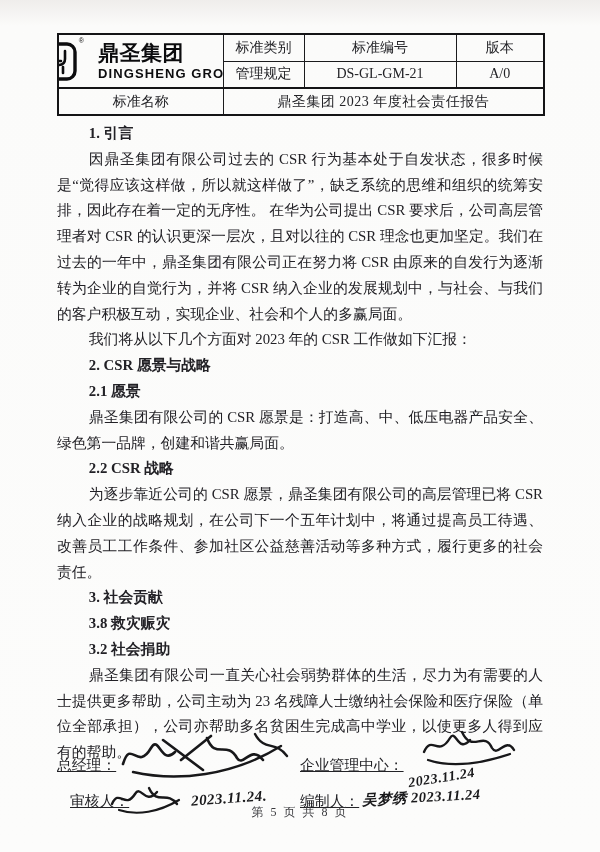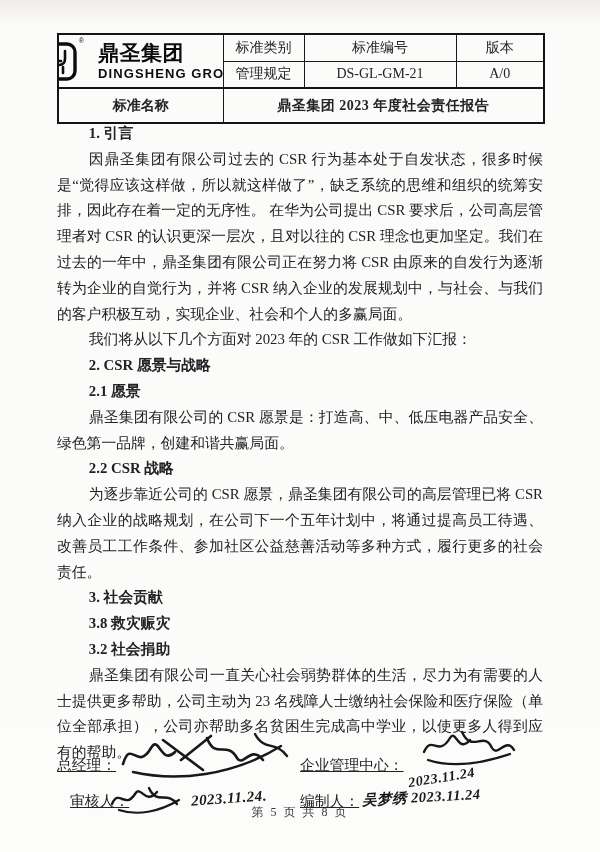--- a/index.html
+++ b/index.html
@@ -23,21 +23,21 @@
     table-layout: fixed;
   }
   .header-table td {
     border: 1.5px solid #1b1b1d;
     text-align: center; vertical-align: middle;
     font-size: 14px; color: #232327;
     height: 27px;
     overflow: hidden;
   }
   .header-table { border: 2px solid #141416; }
-  .header-table tr.name-row td { border-top: 2.5px solid #141416; height: 35px; font-weight: bold; }
+  .header-table tr.name-row td { border-top: 2.5px solid #141416; height: 27px; }
   .logo-cell { width: 165px; }
   .col-cat { width: 81px; }
   .col-num { width: 152px; }
   .col-ver { width: 88px; }
 
   .logo-wrap { display: flex; align-items: center; justify-content: center; gap: 19px; padding: 2px 2px; }
   .logo-mark { position: relative; width: 42px; height: 42px; flex: 0 0 auto; }
   .logo-reg { position: absolute; top: -3px; right: -5px; font-size: 7px; color: #111; font-family: "Liberation Sans", sans-serif; }
   .logo-text { text-align: left; line-height: 1; }
   .logo-cn {

